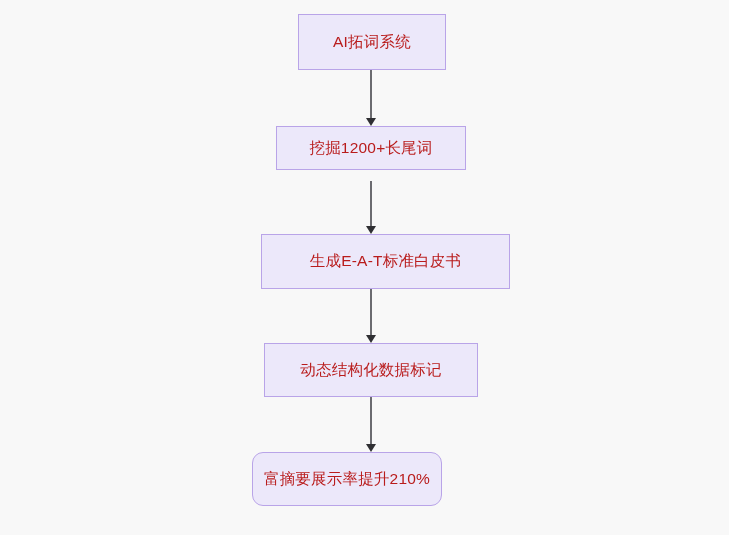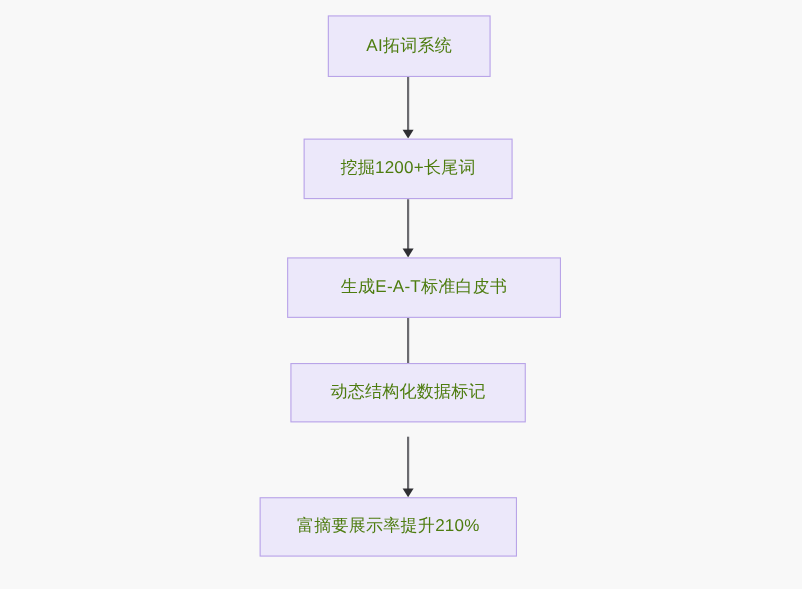--- a/index.html
+++ b/index.html
@@ -24,21 +24,21 @@
   }
 
   .node {
     position: absolute;
     box-sizing: border-box;
     background: #ece8fa;
     border: 1.6px solid #b9a4e8;
     display: flex;
     align-items: center;
     justify-content: center;
-    color: #4d7c0f;
+    color: #b91c1c;
     font-size: 15.5px;
     line-height: 1.2;
     letter-spacing: 0.2px;
     white-space: nowrap;
   }
 
   .node-label {
     display: block;
   }
 
@@ -82,25 +82,25 @@
       <div class="edge-line" style="height: 47px;"></div>
       <div class="edge-head" style="top: 46px;"></div>
     </div>
     <div class="edge" style="left: 371px; top: 397px;">
       <div class="edge-line" style="height: 48px;"></div>
       <div class="edge-head" style="top: 47px;"></div>
     </div>
     <div class="node" style="left: 298px; top: 14px; width: 148px; height: 56px;">
       <span class="node-label">AI拓词系统</span>
     </div>
-    <div class="node" style="left: 276px; top: 126px; width: 190px; height: 55px;">
+    <div class="node" style="left: 276px; top: 126px; width: 190px; height: 44px;">
       <span class="node-label">挖掘1200+长尾词</span>
     </div>
     <div class="node" style="left: 261px; top: 234px; width: 249px; height: 55px;">
       <span class="node-label">生成E-A-T标准白皮书</span>
     </div>
-    <div class="node" style="left: 264px; top: 330px; width: 214px; height: 54px;">
+    <div class="node" style="left: 264px; top: 343px; width: 214px; height: 54px;">
       <span class="node-label">动态结构化数据标记</span>
     </div>
-    <div class="node" style="left: 236px; top: 452px; width: 234px; height: 54px;">
+    <div class="node" style="left: 252px; top: 452px; width: 190px; height: 54px; border-radius: 11px;">
       <span class="node-label">富摘要展示率提升210%</span>
     </div>
   </div>
 
 </body></html>

